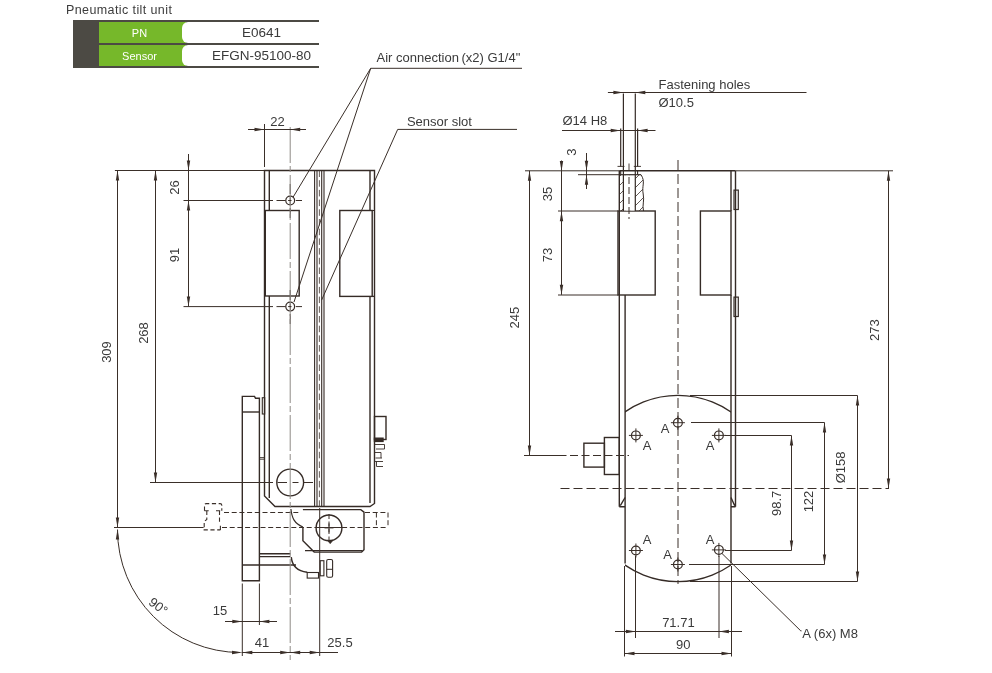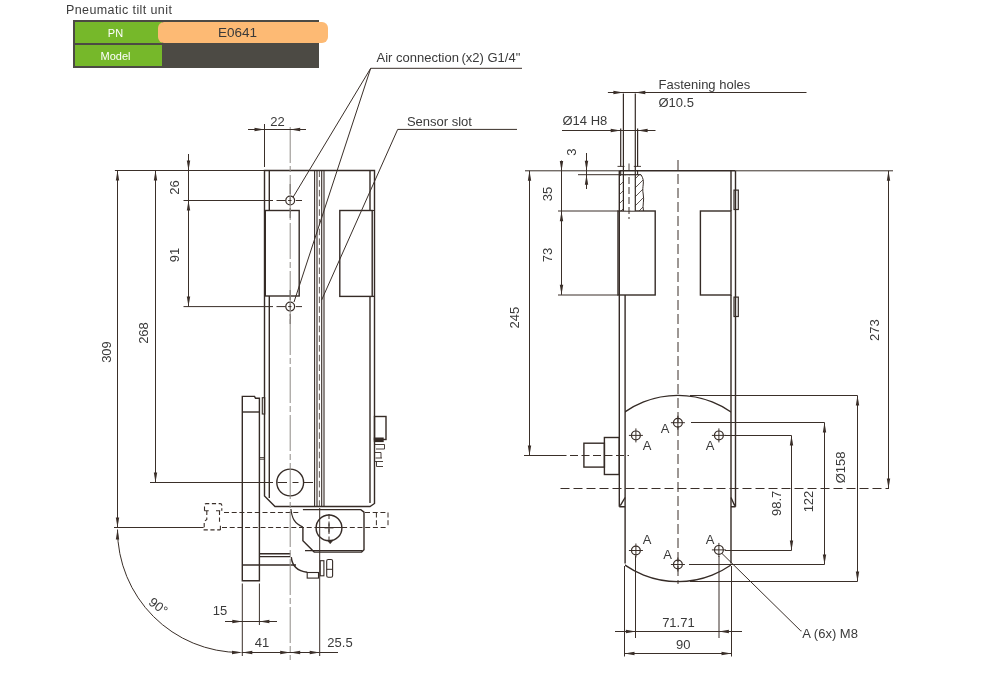--- a/index.html
+++ b/index.html
@@ -2,38 +2,39 @@
 <html><head>
 <meta charset="utf-8">
 <style>
 html,body{margin:0;padding:0;background:#ffffff;}
 #page{position:relative;width:992px;height:673px;background:#fff;overflow:hidden;
 font-family:"Liberation Sans", sans-serif;}
 svg{position:absolute;left:0;top:0;}
 text{-webkit-font-smoothing:antialiased;}
 .ttl{position:absolute;left:66px;top:3px;font-size:12.5px;color:#3c3c3c;letter-spacing:0.4px;}
 #tbl{position:absolute;left:73px;top:20px;width:246px;height:48px;background:#4c4a44;}
-#tbl .c{position:absolute;display:flex;align-items:center;justify-content:center;}
+#tbl .c{position:absolute;display:flex;align-items:center;justify-content:center;margin-left:24px;}
 #tbl .g{background:#76b82a;color:#fff;font-size:11px;}
-#tbl .v{background:#fdba74;color:#3a3a3a;font-size:13.5px;border-radius:6px;}
+#tbl .v{background:#ffffff;color:#3a3a3a;font-size:13.5px;border-radius:6px;}
 </style>
 </head>
 <body>
 <div id="page">
 
 <div class="ttl">Pneumatic tilt unit</div>
 
 <div id="tbl">
 
 <div class="c g" style="left:2px;top:2px;width:81px;height:21px;padding-right:6px;">PN</div>
 
 <div class="c v" style="left:85px;top:2px;width:159px;height:21px;padding-right:11px;">E0641</div>
 
-<div class="c g" style="left:2px;top:25px;width:81px;height:21px;padding-right:6px;">Model</div>
-
+<div class="c g" style="left:2px;top:25px;width:81px;height:21px;padding-right:6px;">Sensor</div>
+
+<div class="c v" style="left:85px;top:25px;width:159px;height:21px;padding-right:11px;">EFGN-95100-80</div>
 </div>
 <svg width="992" height="673" viewBox="0 0 992 673">
 <defs>
 <path id="ah" d="M0,0 L-10,-1.7 L-10,1.7 Z"></path>
 </defs>
 <g fill="none" stroke-linecap="butt">
 
 <g stroke="#352b26" stroke-width="1.4">
 
 <path d="M264.5,170.5 H374.5 V503.5 L370,506.5 H275 L264.5,496 Z"></path>

